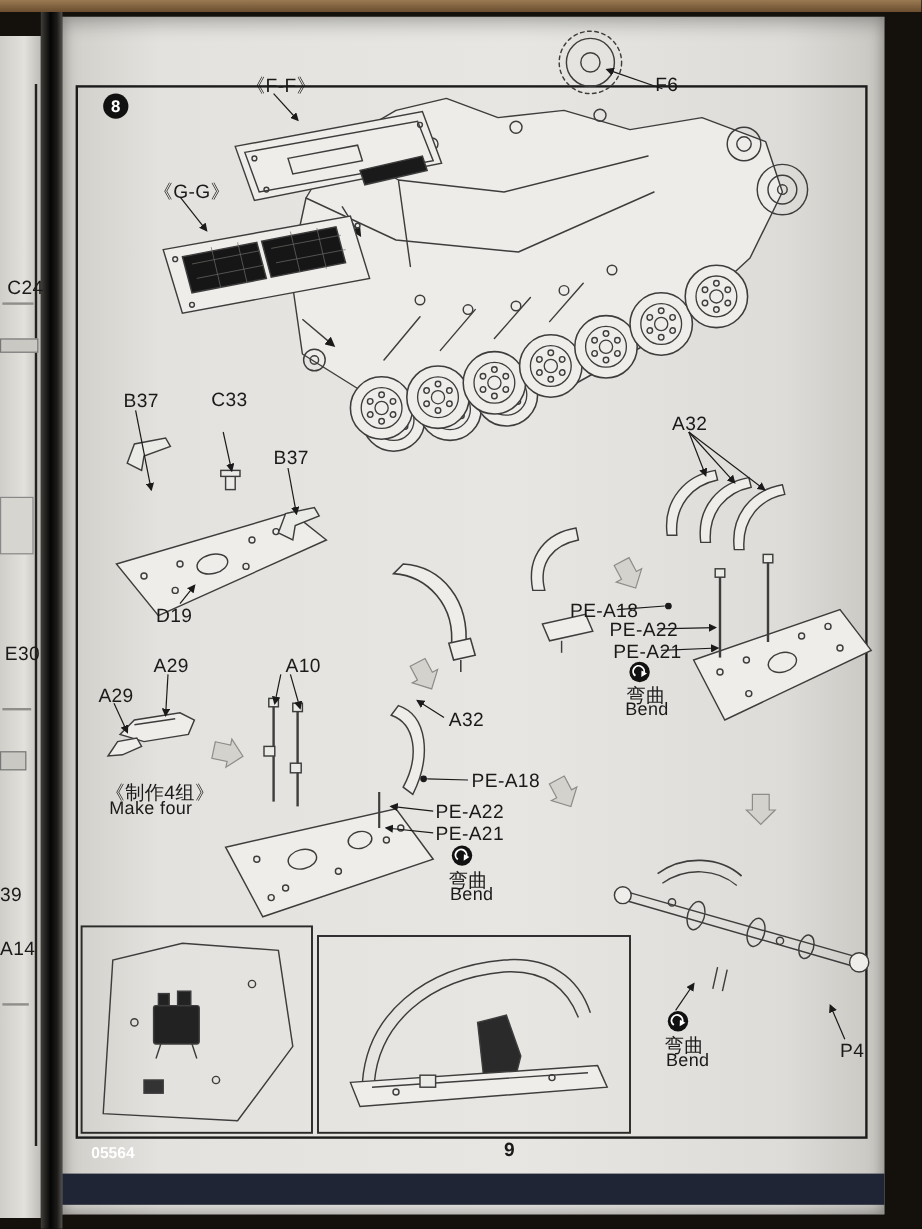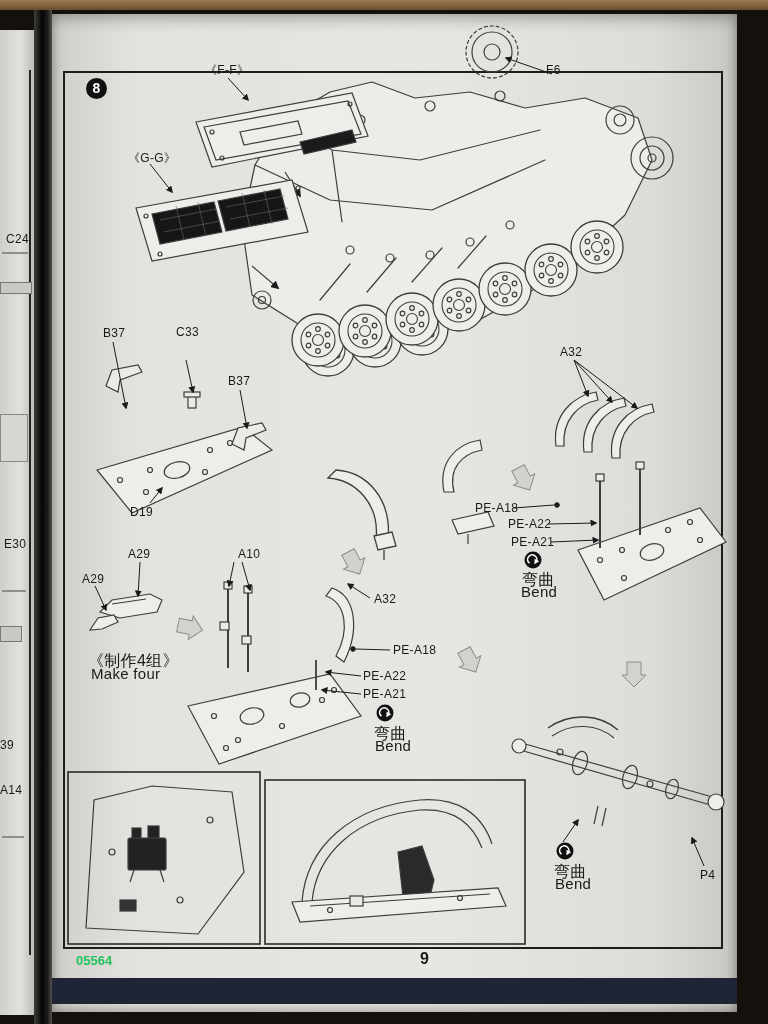--- a/index.html
+++ b/index.html
@@ -11,26 +11,26 @@
     background:linear-gradient(90deg,#cfcec9,#e2e1dc 60%,#bdbcb7);}
   .left-page .edge-line{position:absolute;right:3px;top:40px;bottom:60px;width:2px;background:#23221f;}
   .gutter{position:absolute;left:34px;top:10px;width:18px;height:1014px;
     background:linear-gradient(90deg,#403e3a,#050505 45%,#1c1b19 75%,#54524e);}
   .main-page{position:absolute;left:52px;top:14px;width:685px;height:998px;
     background:linear-gradient(90deg,#cfcec9,#e3e2de 12%,#e7e6e2 55%,#dddcd8 88%,#c7c6c1);
     box-shadow:inset 0 6px 14px rgba(0,0,0,.25), inset 0 -4px 10px rgba(0,0,0,.2);}
   .bottom-band{position:absolute;left:0;right:0;bottom:8px;height:26px;background:#1f2534;}
   .overlay{position:absolute;inset:0;}
   .artsvg{position:absolute;inset:0;}
-  .lbl{position:absolute;font-size:12px;color:#1a1a1a;white-space:nowrap;letter-spacing:.3px;}
+  .lbl{position:absolute;font-size:16px;color:#1a1a1a;white-space:nowrap;letter-spacing:.3px;}
   .lbl.cn{font-size:16px;}
   .lbl.small{font-size:15px;}
   .step-circle{position:absolute;left:86px;top:78px;width:21px;height:21px;border-radius:50%;
     background:#111;color:#fff;font-size:14px;font-weight:bold;text-align:center;line-height:21px;}
-  .kit-num{position:absolute;left:76px;top:953px;font-size:13px;font-weight:bold;color:#22c55e;}
+  .kit-num{position:absolute;left:76px;top:953px;font-size:13px;font-weight:bold;color:#ffffff;}
   .page-num{position:absolute;left:420px;top:950px;font-size:16px;font-weight:bold;color:#1a1a1a;}
   .stub{position:absolute;background:#8f8e8a;}
 </style>
 </head>
 <body>
 
 <div class="photo">
 
   <div class="top-strip"></div>
 

